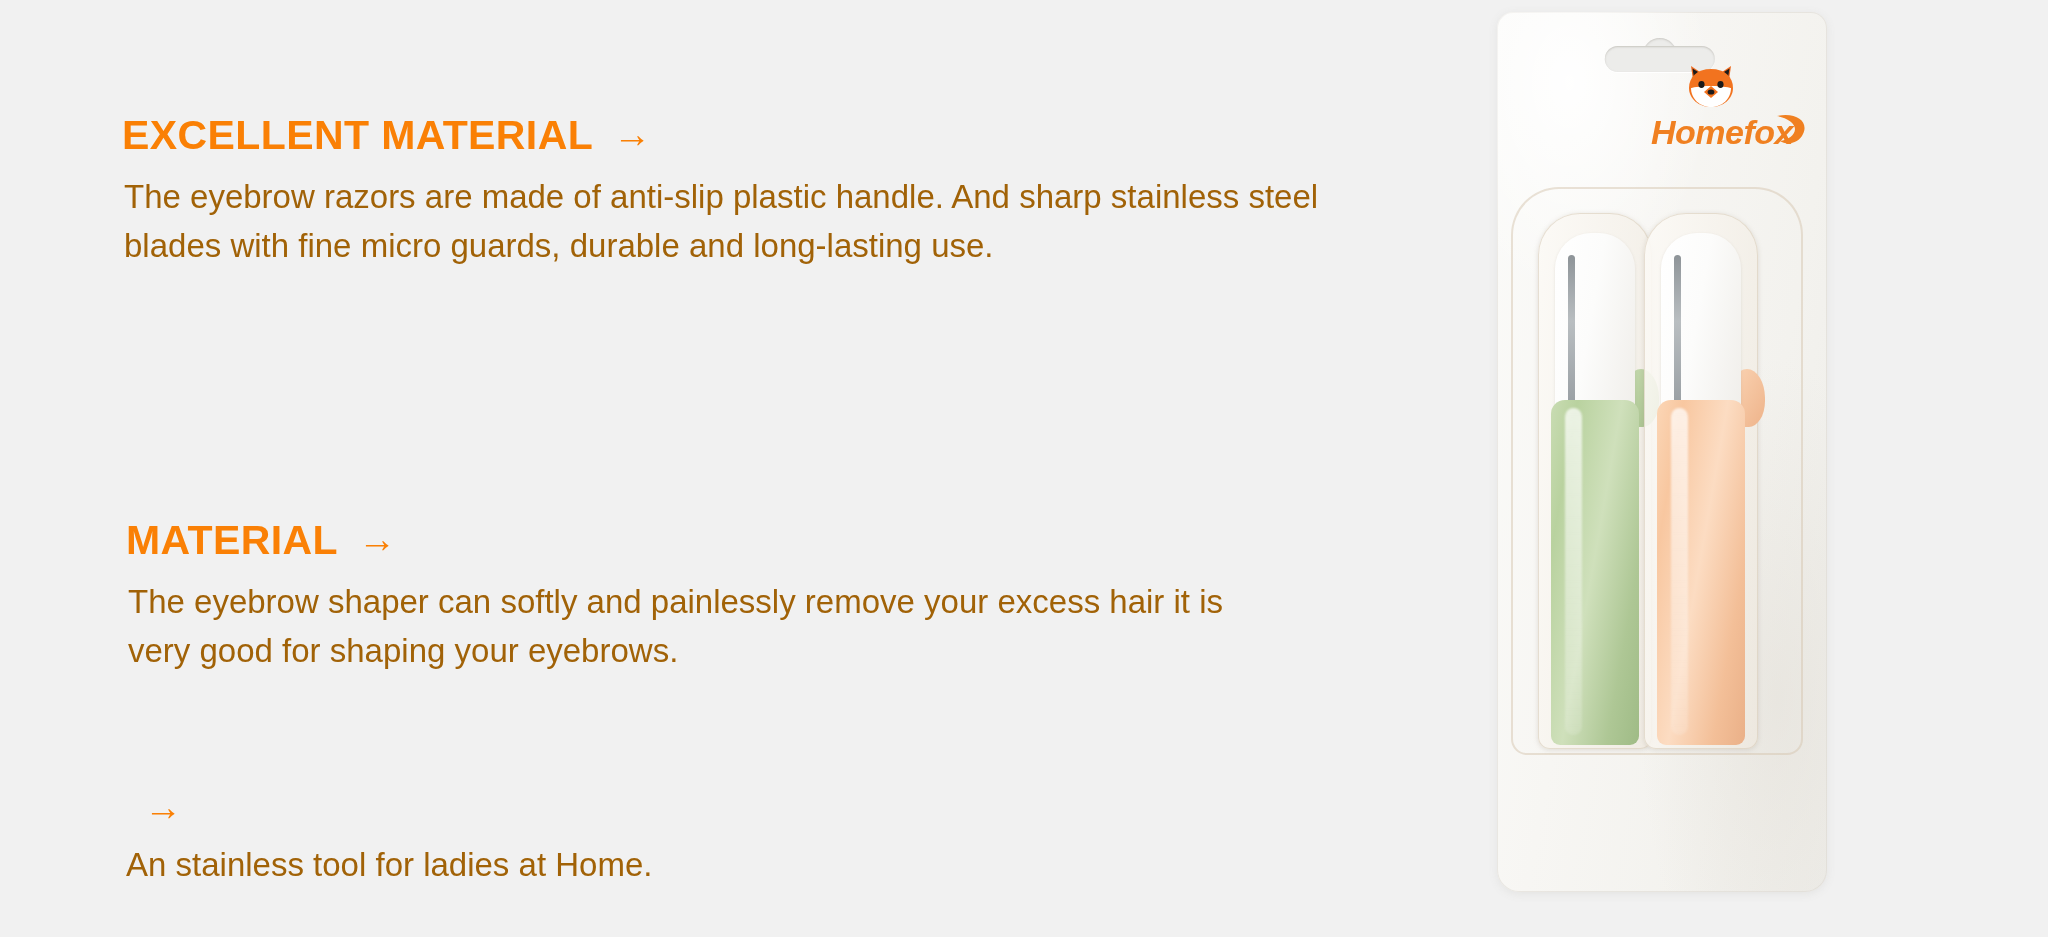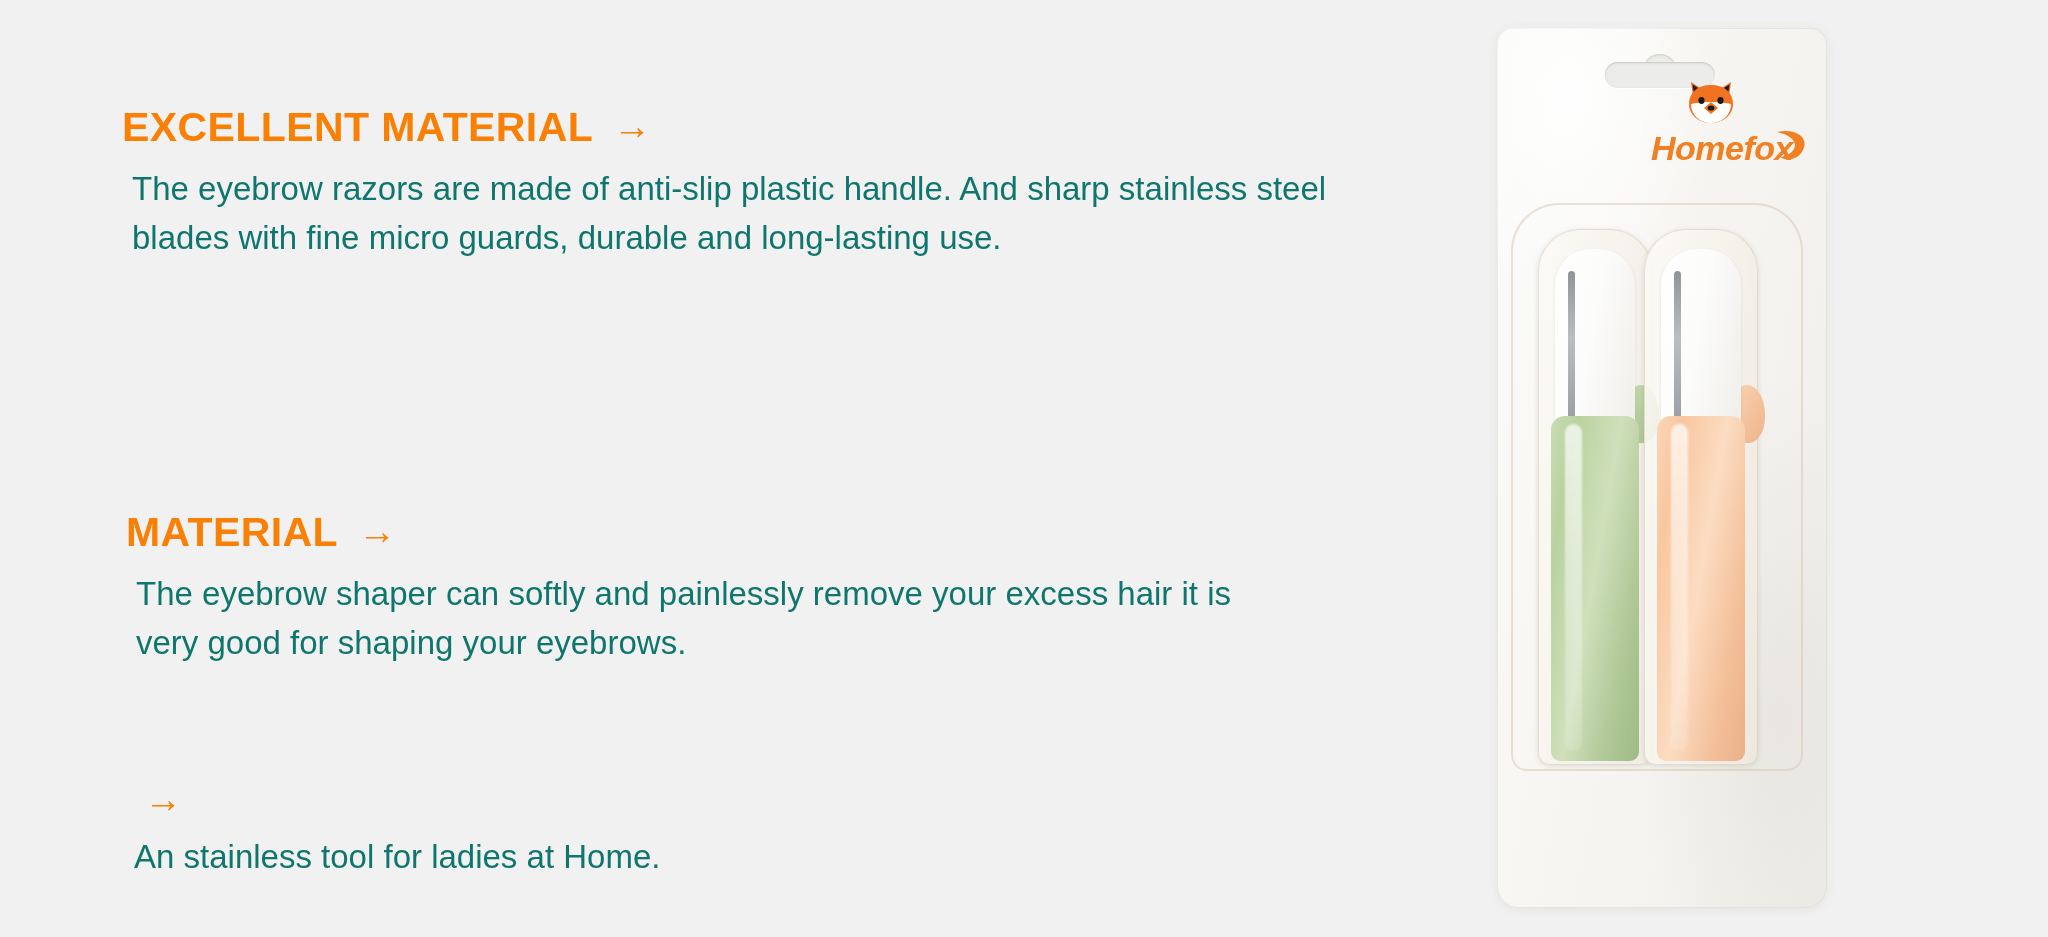--- a/index.html
+++ b/index.html
@@ -34,54 +34,54 @@
     margin-top: 74px;
   }
   .feature-heading {
     display: flex;
     align-items: center;
     color: #fa8005;
     font-size: 41px;
     font-weight: 600;
     letter-spacing: 0.4px;
     line-height: 1.18;
-    margin: 7px 0 14px 0;
+    margin: 15px 0 14px 0;
     white-space: nowrap;
   }
   .feature-heading .arrow-icon {
     display: inline-block;
     margin-left: 20px;
     font-size: 38px;
     font-weight: 400;
     line-height: 1;
     color: #fa8005;
     transform: translateY(-1px);
   }
   .feature-body {
-    color: #0f766e;
+    color: #a16207;
     font-size: 33px;
     line-height: 1.47;
-    margin: 10px;
+    margin: 2px;
     max-width: 1200px;
     font-weight: 400;
   }
   #block-0 .feature-body { max-width: 1195px; }
   #block-1 .feature-body { max-width: 1160px; }
   #block-2 .feature-body { max-width: 1160px; }
 
   
   #block-0 { position: absolute; top: 0;   left: 0; }
   #block-1 { position: absolute; top: 331px; left: 4px; }
   #block-2 { position: absolute; top: 604px; left: 2px; }
 
   
   .product-panel {
     position: absolute;
     left: 1497px;
-    top: 28px;
+    top: 12px;
     width: 330px;
     height: 880px;
   }
   .blister-card {
     position: absolute;
     inset: 0;
     background:
       linear-gradient(100deg, #fbfbf9 0%, #f7f6f3 38%, #f3f2ee 72%, #eeede9 100%);
     border-radius: 16px 16px 22px 22px;
     box-shadow:

